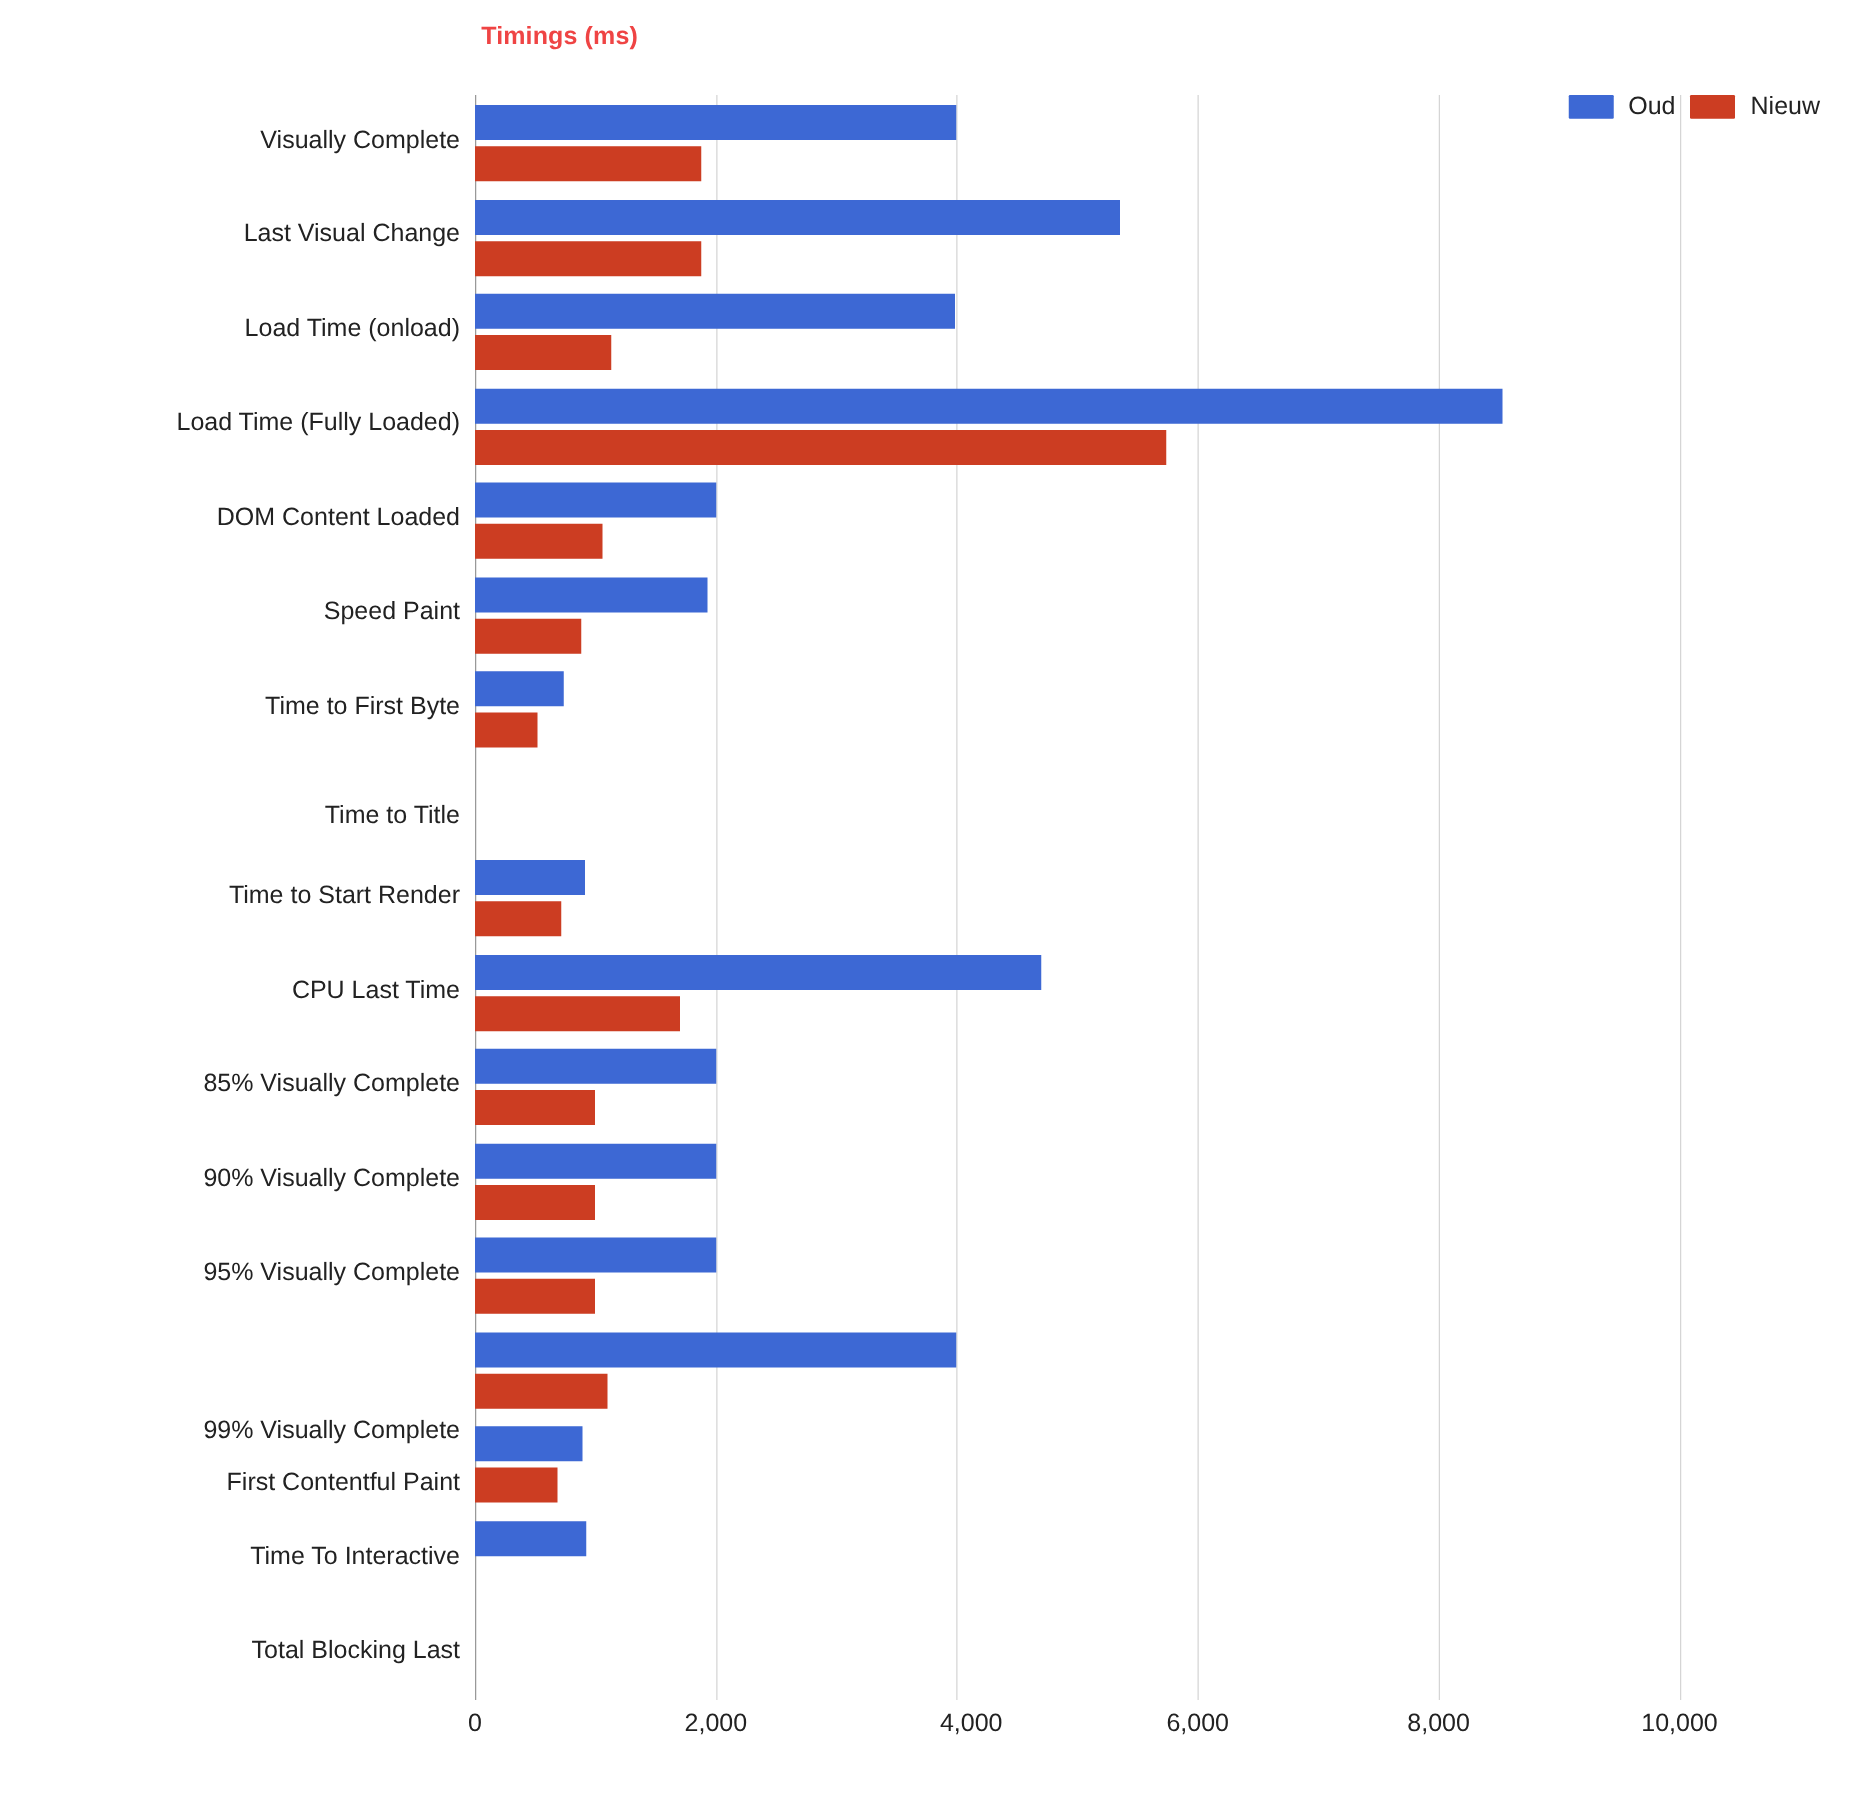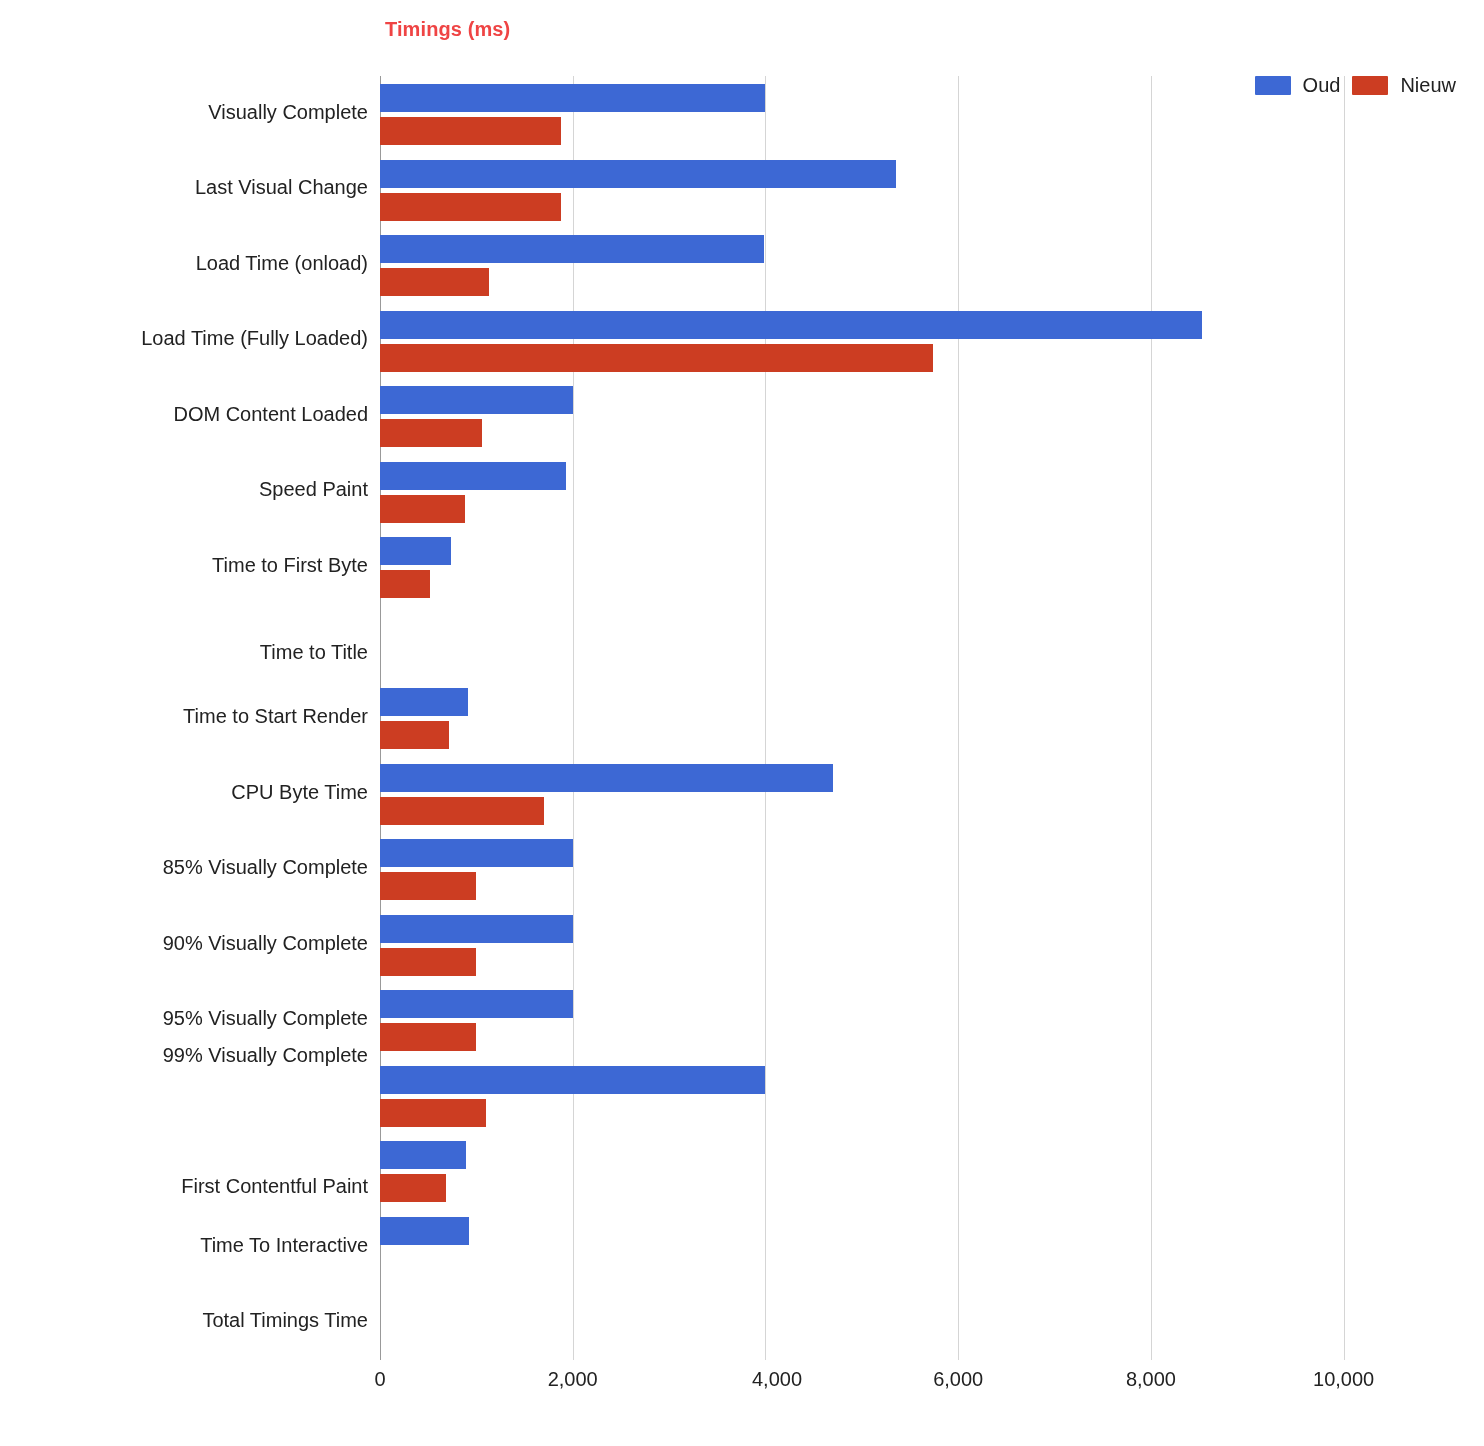--- a/index.html
+++ b/index.html
@@ -154,28 +154,28 @@
   <div class="cat-labels">
       <div class="cat-label" style="top: 24.7647px;">Visually Complete</div>
       <div class="cat-label" style="top: 100.294px;">Last Visual Change</div>
       <div class="cat-label" style="top: 175.824px;">Load Time (onload)</div>
       <div class="cat-label" style="top: 251.353px;">Load Time (Fully Loaded)</div>
       <div class="cat-label" style="top: 326.882px;">DOM Content Loaded</div>
       <div class="cat-label" style="top: 402.412px;">Speed Paint</div>
       <div class="cat-label" style="top: 477.941px;">Time to First Byte</div>
       <div class="cat-label" style="top: 553.471px; margin-top: 12px;">Time to Title</div>
       <div class="cat-label" style="top: 629px;">Time to Start Render</div>
-      <div class="cat-label" style="top: 704.529px;">CPU Byte Time</div>
+      <div class="cat-label" style="top: 704.529px;">CPU Last Time</div>
       <div class="cat-label" style="top: 780.059px;">85% Visually Complete</div>
       <div class="cat-label" style="top: 855.588px;">90% Visually Complete</div>
       <div class="cat-label" style="top: 931.118px;">95% Visually Complete</div>
-      <div class="cat-label" style="top: 968px;">99% Visually Complete</div>
+      <div class="cat-label" style="top: 1057px;">99% Visually Complete</div>
       <div class="cat-label" style="top: 1099px;">First Contentful Paint</div>
       <div class="cat-label" style="top: 1157.71px;">Time To Interactive</div>
-      <div class="cat-label" style="top: 1233.24px;">Total Timings Time</div>
+      <div class="cat-label" style="top: 1233.24px;">Total Blocking Last</div>
     </div>
 
   <div class="plot">
     <div class="gridlines">
         <div class="gridline axis0" style="left: 0px;"></div>
         <div class="gridline" style="left: 192.727px;"></div>
         <div class="gridline" style="left: 385.455px;"></div>
         <div class="gridline" style="left: 578.182px;"></div>
         <div class="gridline" style="left: 770.909px;"></div>
         <div class="gridline" style="left: 963.636px;"></div>

